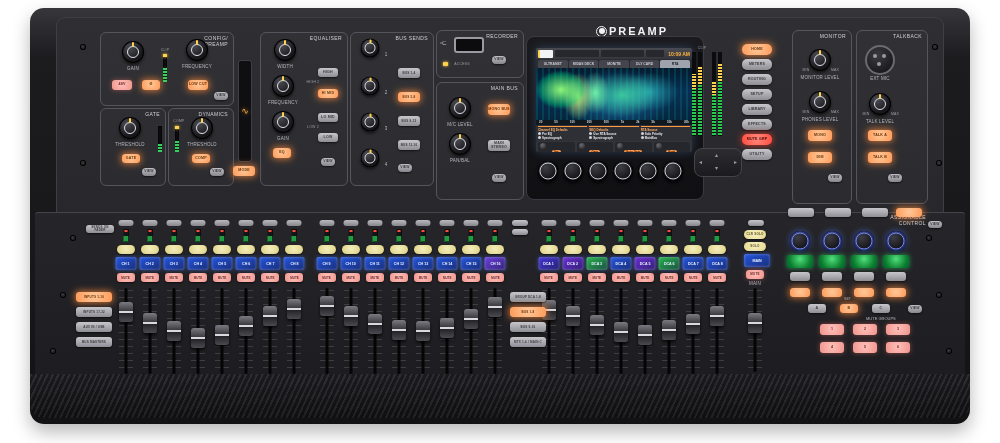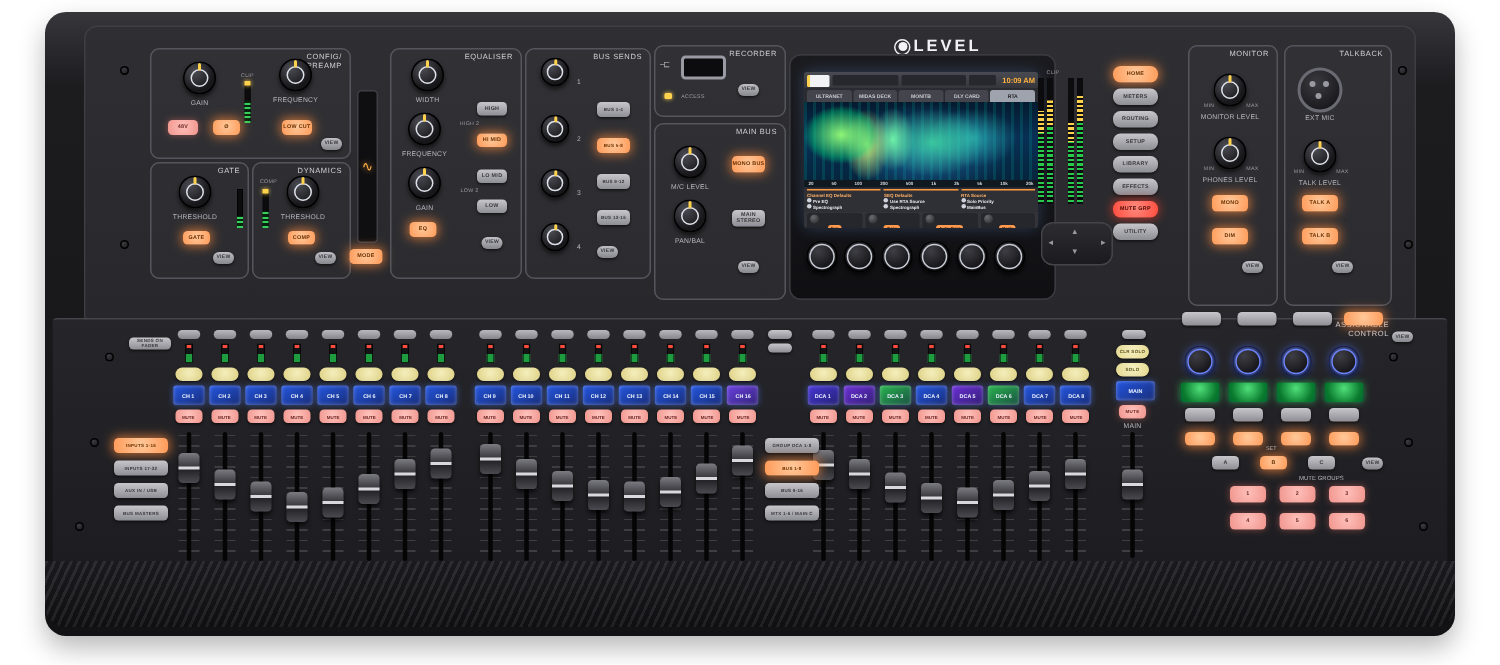--- a/index.html
+++ b/index.html
@@ -226,21 +226,21 @@
   <div class="knob k18" style="left:430px;top:100px"></div>
   <div class="lbl" style="left:430px;top:114px">M/C LEVEL</div>
   <div class="knob k18" style="left:430px;top:136px"></div>
   <div class="lbl" style="left:430px;top:150px">PAN/BAL</div>
   <div class="pill orange" style="left:458px;top:96px;width:22px;height:11px">MONO BUS</div>
   <div class="pill gray" style="left:458px;top:132px;width:22px;height:11px">MAIN STEREO</div>
   <div class="pill view" style="left:462px;top:166px;width:14px;height:8px">VIEW</div>
 
   <div class="logo" style="left:566px;top:17px">
     <span class="ring"></span>
-    <span>LEVEL</span>
+    <span>PREAMP</span>
   </div>
   <div class="bezel" style="left:496px;top:28px;width:176px;height:162px"></div>
   <div class="display" style="left:506px;top:40px">
     <div class="sc-top">
       <div class="sc-chip"></div>
       <div class="sc-slot"></div>
       <div class="sc-slot"></div>
       <div class="sc-slot" style="max-width:18px"></div>
       <div class="sc-time">10:09 AM</div>
     </div>

